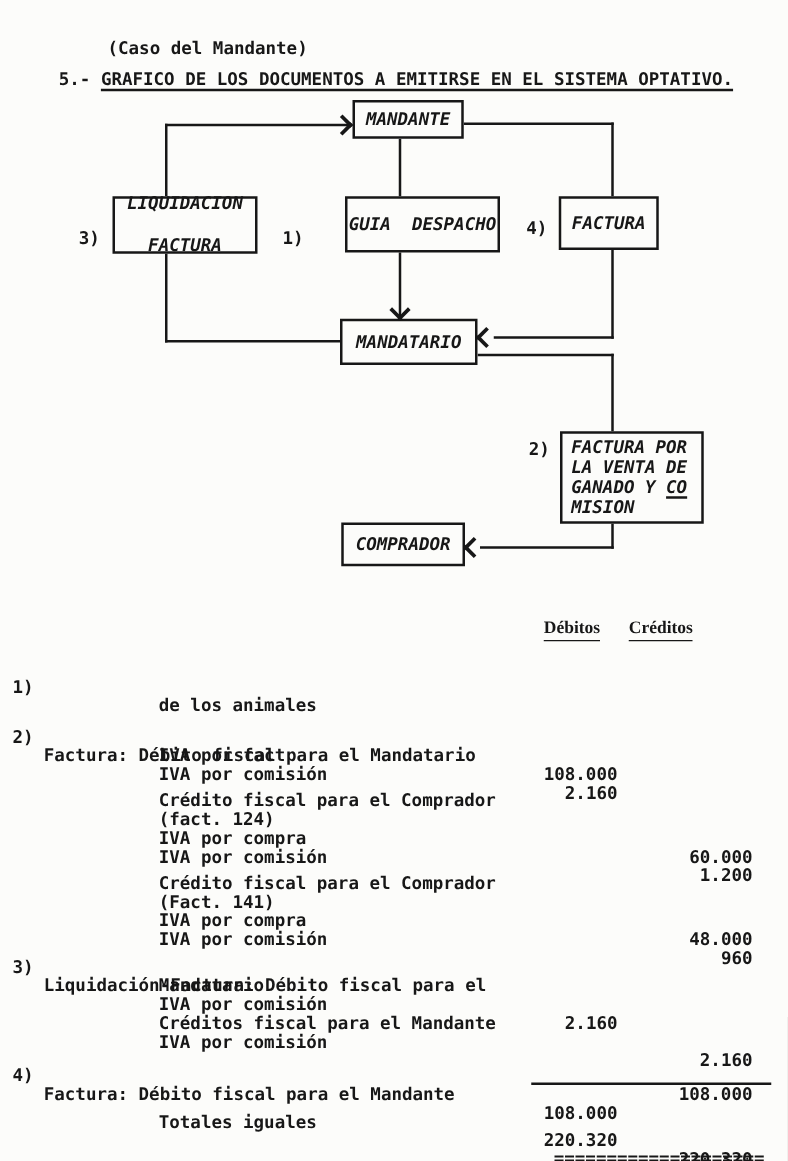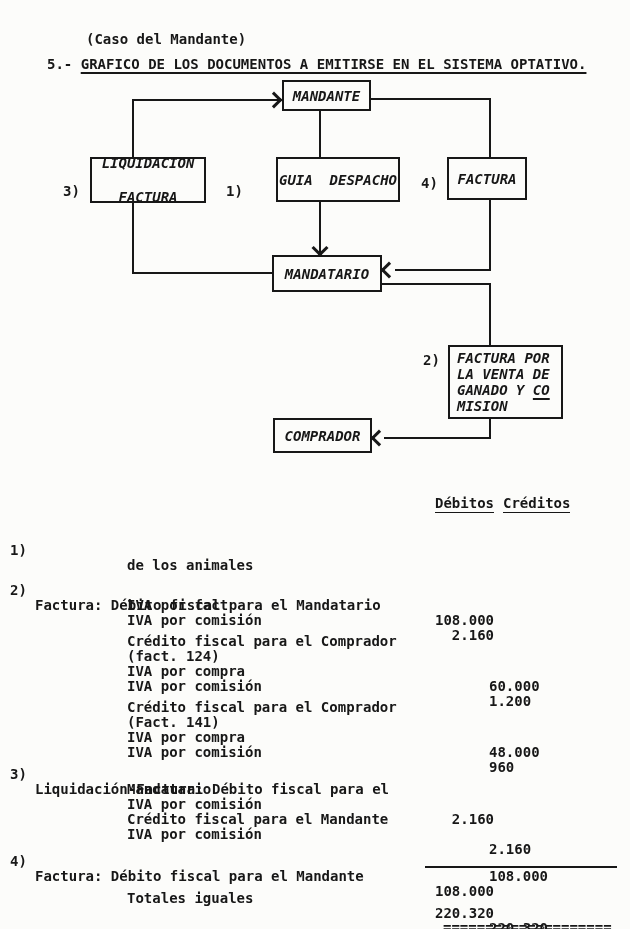--- a/index.html
+++ b/index.html
@@ -22,28 +22,28 @@
   }
   .box.leftalign{align-items:flex-start;padding-left:7px;}
   .line{position:absolute;background:#171717;z-index:1;}
   .chev{position:absolute;width:9px;height:9px;z-index:3;
         border-top:3px solid #171717;border-right:3px solid #171717;}
   .chev.r{transform:rotate(45deg);}
   .chev.d{transform:rotate(135deg);}
   .chev.l{transform:rotate(225deg);}
   .steplabel{position:absolute;z-index:2;}
   
-  .colhead{position:absolute;border-bottom:1.5px solid #171717;padding-bottom:1px;}
+  .colhead{position:absolute;border-bottom:1.5px solid #171717;padding-bottom:1px;font-family:Liberation Serif, serif;}
   .ledger{position:absolute;left:10px;top:528px;width:612px;}
   .row{position:relative;height:15px;line-height:15px;white-space:pre;}
   .row .num{position:absolute;left:0;}
   .row .lbl{position:absolute;left:25px;}
   .row.ind1 .lbl{left:93px;margin-left:24px;}
   .row .deb{position:absolute;left:400px;width:84px;text-align:right;}
-  .row .cred{position:absolute;left:479px;width:84px;text-align:left;}
+  .row .cred{position:absolute;left:508px;width:84px;text-align:right;}
   .g6{margin-top:6px;} .g7{margin-top:7px;} .g10{margin-top:10px;}
   .g12{margin-top:12px;} .g14{margin-top:14px;}
   .sumrule{position:absolute;left:415px;top:338px;width:192px;height:2px;background:#171717;}
   .eqrow{position:relative;height:15px;line-height:15px;white-space:pre;}
   .eqrow .eq{position:absolute;left:433px;letter-spacing:0;}
 </style>
 </head>
 <body>
 
 <div class="page">
@@ -153,21 +153,21 @@
       <span class="lbl">Liquidación-Factura: Débito fiscal para el</span>
     </div>
     <div class="row ind1">
       <span class="lbl">Mandatario</span>
     </div>
     <div class="row ind1">
       <span class="lbl">IVA por comisión</span>
       <span class="deb">2.160</span>
     </div>
     <div class="row ind1">
-      <span class="lbl">Crédito fiscal para el Mandante</span>
+      <span class="lbl">Créditos fiscal para el Mandante</span>
     </div>
     <div class="row ind1">
       <span class="lbl">IVA por comisión</span>
       <span class="cred">2.160</span>
     </div>
     <div class="row g12">
       <span class="num">4)</span>
       <span class="lbl">Factura: Débito fiscal para el Mandante</span>
       <span class="deb">108.000</span>
     </div>

